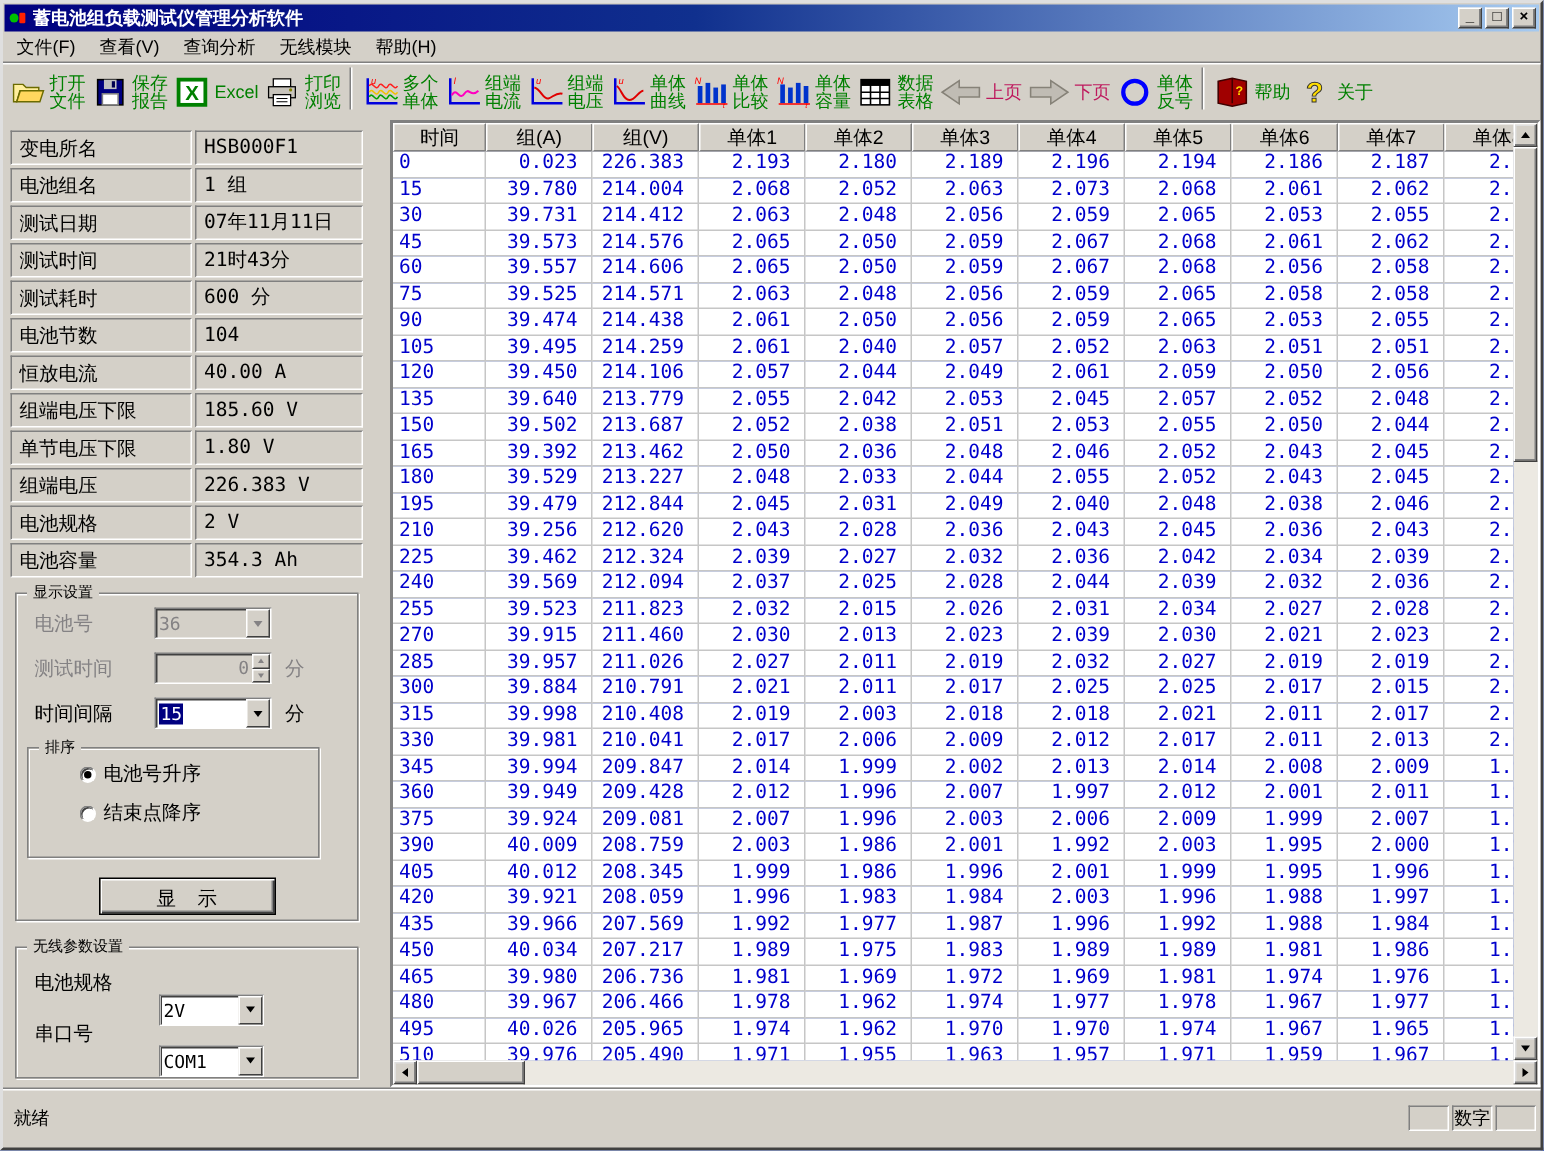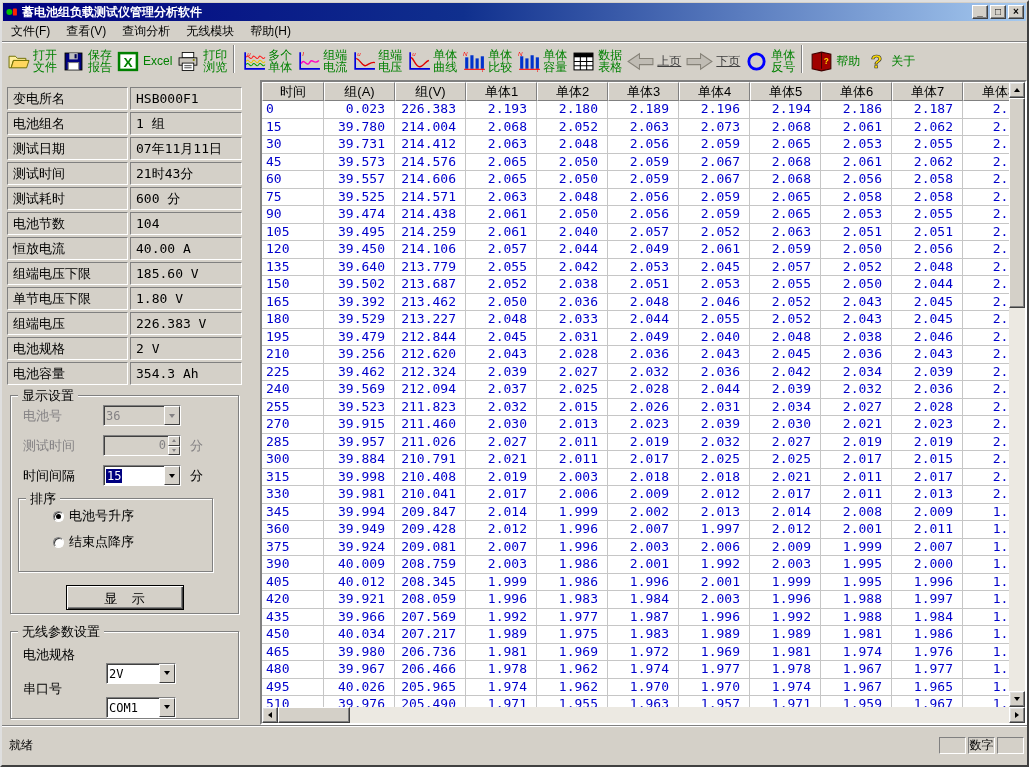--- a/index.html
+++ b/index.html
@@ -20,34 +20,34 @@
     border-bottom:1px solid #808080;flex:none;}
   .menu-item{padding:3px 8px;color:#000;white-space:nowrap;}
   
   .toolbar{height:38px;border-top:1px solid #fff;display:flex;align-items:flex-start;
     padding:2px 2px;flex:none;}
   .tbtn{display:flex;align-items:center;gap:2px;padding:2px 2px;height:32px;cursor:default;}
   .ticon{width:25px;height:21px;flex:none;display:flex;align-items:center;justify-content:center;}
   .ticon svg{width:100%;height:100%;}
   .ticon.wide{width:29px;}
   .tlabel{font-size:12px;line-height:12px;color:#008000;white-space:nowrap;}
-  .tbtn.disabled .tlabel{color:#404040;text-decoration:underline;}
+  .tbtn.disabled .tlabel{color:#be185d;}
   .tsep{width:0;height:28px;border-left:1px solid #808080;border-right:1px solid #fff;margin:0 4px;flex:none;}
   
   .client{flex:1;display:flex;overflow:hidden;}
   .left-panel{width:258px;flex:none;padding:7px 0 0 5px;position:relative;}
   .field-row{display:flex;margin-bottom:2px;}
   .field-label{width:121px;height:23px;border:1px solid;border-color:#808080 #fff #fff #808080;
     background:#d4d0c8;font-size:13px;line-height:21px;padding-left:5px;color:#000;white-space:nowrap;}
   .field-value{width:112px;height:23px;margin-left:2px;border:1px solid;border-color:#808080 #fff #fff #808080;
     background:#d4d0c8;font-size:13px;line-height:21px;padding-left:5px;color:#000;
     font-family:"DejaVu Sans Mono","Liberation Mono",monospace;white-space:nowrap;}
   .gbox{position:relative;border:1px solid #808080;box-shadow:inset 1px 1px 0 #fff,1px 1px 0 #fff;
     width:229px;margin-left:3px;}
-  .gb-title{position:absolute;top:-8px;left:7px;background:#d4d0c8;padding:0 4px;font-size:13px;line-height:15px;color:#000;white-space:nowrap;}
+  .gb-title{position:absolute;top:-8px;left:7px;background:#d4d0c8;padding:0 4px;font-size:10px;line-height:15px;color:#000;white-space:nowrap;}
   .ds-box{margin-top:10px;height:219px;}
   .ds-row{display:flex;align-items:center;margin:9px 8px 0 12px;height:21px;font-size:13px;}
   .ds-row .lbl{width:80px;white-space:nowrap;}
   .gray{color:#848284;}
   .combo{display:flex;width:78px;height:21px;border:1px solid;border-color:#808080 #fff #fff #808080;
     box-shadow:inset 1px 1px 0 #404040;background:#fff;}
   .combo .cval{flex:1;font-size:12px;line-height:19px;padding:1px 2px;
     font-family:"DejaVu Sans Mono","Liberation Mono",monospace;white-space:nowrap;overflow:hidden;}
   .combo .cbtn{width:16px;flex:none;background:#d4d0c8;border:1px solid;border-color:#fff #404040 #404040 #fff;
     display:flex;align-items:center;justify-content:center;}

